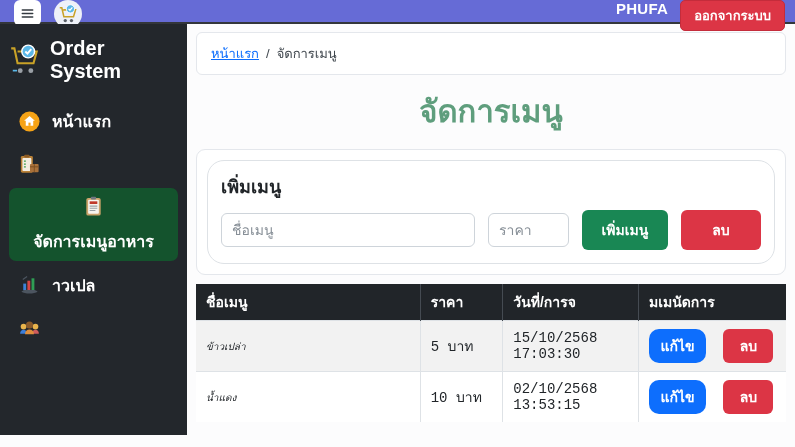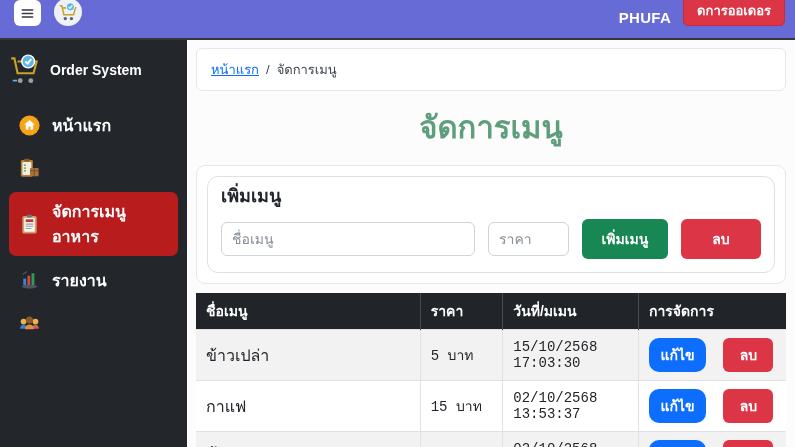--- a/index.html
+++ b/index.html
@@ -5,26 +5,26 @@
   * { margin: 0; padding: 0; box-sizing: border-box; }
   html, body { width: 795px; height: 447px; overflow: hidden; }
   body {
     font-family: "Liberation Sans", "DejaVu Sans", sans-serif;
     background: #fcfcfd;
     color: #212529;
   }
 
   
   .topbar {
-    height: 40px;
+    height: 24px;
     background: #666bd6;
     border-bottom: 2px solid #33363b;
     display: flex;
-    align-items: flex-end;
-    padding: 0 10px 12px 14px;
+    align-items: flex-start;
+    padding: 0 10px 0 14px;
   }
   .hamburger-btn {
     width: 27px; height: 26px;
     background: #fff;
     border: none; border-radius: 6px;
     display: flex; align-items: center; justify-content: center;
     cursor: pointer;
   }
   .topbar-logo {
     width: 28px; height: 28px;
@@ -52,29 +52,29 @@
 
   
   .sidebar {
     width: 187px; background: #23272c;
     flex-shrink: 0; color: #fff;
   }
   .brand {
     display: flex; align-items: center; gap: 8px;
     padding: 13px 10px 10px 8px;
   }
-  .brand-title { font-size: 14px; font-weight: bold; color: #fff; }
+  .brand-title { font-size: 20px; font-weight: bold; color: #fff; }
   .side-nav { padding: 4px 9px; }
   .side-item {
     display: flex; align-items: center; gap: 11px;
     padding: 7px 9px; margin: 5px 0;
     border-radius: 7px; cursor: pointer;
     font-size: 16px; font-weight: bold; color: #fff;
   }
-  .side-item.active { background: #b91c1c; }
+  .side-item.active { background: #14532d; flex-direction: column; }
   .side-icon { width: 23px; height: 23px; flex-shrink: 0; display: flex; }
 
   
   .main { flex: 1; padding: 8px 9px; overflow: hidden; }
 
   .breadcrumb-bar {
     background: #fff; border: 1px solid #e4e7ec; border-radius: 6px;
     padding: 10px 14px; font-size: 13px;
     display: flex; align-items: center; gap: 7px;
   }
@@ -86,22 +86,22 @@
     font-size: 31px; font-weight: bold;
     margin: 11px 0 13px;
   }
 
   
   .card {
     background: #fff; border: 1px solid #e4e7ec; border-radius: 9px;
     padding: 10px;
   }
   .inner-box {
-    border: 1px solid #dee2e6; border-radius: 11px;
-    padding: 4px 13px 13px;
+    border: 1px solid #dee2e6; border-radius: 17px;
+    padding: 11px 13px 13px;
   }
   .form-title { font-size: 18px; font-weight: bold; margin-bottom: 9px; }
   .form-row { display: flex; gap: 13px; align-items: center; }
   .text-input {
     border: 1px solid #ced4da; border-radius: 6px;
     padding: 8px 10px; font-size: 14px;
     font-family: inherit; color: #212529;
   }
   .text-input::placeholder { color: #808archive890; }
   .text-input::placeholder { color: #868e96; }
@@ -128,21 +128,21 @@
   }
   .menu-table th + th { border-left: 1px solid #454b52; }
   .menu-table td {
     padding: 8px 10px;
     border-top: 1px solid #dee2e6;
     vertical-align: middle;
   }
   .menu-table td + td { border-left: 1px solid #dee2e6; font-family: Liberation Mono, monospace; }
   .menu-table tbody tr:nth-child(odd) { background: #f2f2f2; }
   .menu-table tbody tr:nth-child(even) { background: #ffffff; }
-  .cell-name { font-size: 16px; }
+  .cell-name { font-size: 10px; font-style: italic; }
   .edit-btn {
     background: #0d6efd; width: 57px; padding: 6px 0;
     margin-right: 9px; text-align: center; border-radius: 10px;
   }
   .row-del-btn { background: #dc3545; width: 50px; padding: 6px 0; text-align: center; }
 </style>
 </head>
 <body>
 
 <div class="topbar">
@@ -159,21 +159,21 @@
         <path d="M4 7h3l3 13h14l3-10H9" fill="none" stroke="#c9a227" stroke-width="2.2"></path>
         <circle cx="12" cy="25.5" r="2.4" fill="#5a6068"></circle>
         <circle cx="21" cy="25.5" r="2.4" fill="#5a6068"></circle>
         <circle cx="19.5" cy="8.5" r="6" fill="#5bb8e8" stroke="#fff" stroke-width="1.4"></circle>
         <path d="M16.8 8.5l2 2 3.6-4.2" stroke="#fff" stroke-width="1.8" fill="none"></path>
       </svg>
     </span>
   </div>
   <div class="topbar-spacer"></div>
   <span class="username">PHUFA</span>
-  <button class="logout-btn">ดการออเดอร</button>
+  <button class="logout-btn">ออกจากระบบ</button>
 </div>
 
 <div class="layout">
 
   <div class="sidebar">
     <div class="brand">
       <span style="display:flex">
         <svg width="34" height="34" viewBox="0 0 32 32">
           <path d="M3 5h3l3 14h15l3-11H9" fill="none" stroke="#c9a227" stroke-width="2"></path>
           <circle cx="11.5" cy="26" r="2.3" fill="#9aa0a6"></circle>
@@ -227,21 +227,21 @@
       <div class="side-item">
         <span class="side-icon">
           <svg width="23" height="23" viewBox="0 0 24 24">
             <rect x="5.5" y="10" width="3" height="7" fill="#3b82d6"></rect>
             <rect x="9.8" y="7" width="3" height="10" fill="#d64545"></rect>
             <rect x="14.1" y="4.5" width="3" height="12.5" fill="#2f9e55"></rect>
             <path d="M5 5.8l4.5-3.2" stroke="#4c5560" stroke-width="1.3"></path>
             <path d="M3.5 18.3c3.5 2.8 13.5 2.8 17 0l-3-1.6H6.5z" fill="#4c5560"></path>
           </svg>
         </span>
-        <span>รายงาน</span>
+        <span>าวเปล</span>
       </div>
 
       <div class="side-item">
         <span class="side-icon">
           <svg width="23" height="23" viewBox="0 0 24 24">
             <circle cx="5.8" cy="10" r="3" fill="#e9b44c"></circle>
             <path d="M2.2 17.5c0-2.6 1.6-4.2 3.6-4.2s3.6 1.6 3.6 4.2z" fill="#3b7dd8"></path>
             <circle cx="18.2" cy="10" r="3" fill="#e9b44c"></circle>
             <path d="M14.6 17.5c0-2.6 1.6-4.2 3.6-4.2s3.6 1.6 3.6 4.2z" fill="#d05c5c"></path>
             <circle cx="12" cy="8.3" r="3.7" fill="#8a5a2b"></circle>
@@ -278,38 +278,29 @@
       <colgroup>
         <col style="width:38%">
           <col style="width:14%">
           <col style="width:23%">
           <col style="width:25%">
       </colgroup>
       <thead>
         <tr>
           <th>ชื่อเมนู</th>
           <th>ราคา</th>
-          <th>วันที่/มเมน</th>
-          <th>การจัดการ</th>
+          <th>วันที่/การจ</th>
+          <th>มเมนัดการ</th>
         </tr>
       </thead>
       <tbody>
         <tr>
           <td class="cell-name">ข้าวเปล่า</td>
           <td>5 บาท</td>
           <td>15/10/2568 17:03:30</td>
-          <td>
-            <button class="btn edit-btn">แก้ไข</button>
-            <button class="btn row-del-btn">ลบ</button>
-          </td>
-        </tr>
-        <tr>
-          <td class="cell-name">กาแฟ</td>
-          <td>15 บาท</td>
-          <td>02/10/2568 13:53:37</td>
           <td>
             <button class="btn edit-btn">แก้ไข</button>
             <button class="btn row-del-btn">ลบ</button>
           </td>
         </tr>
         <tr>
           <td class="cell-name">น้ำแดง</td>
           <td>10 บาท</td>
           <td>02/10/2568 13:53:15</td>
           <td>

